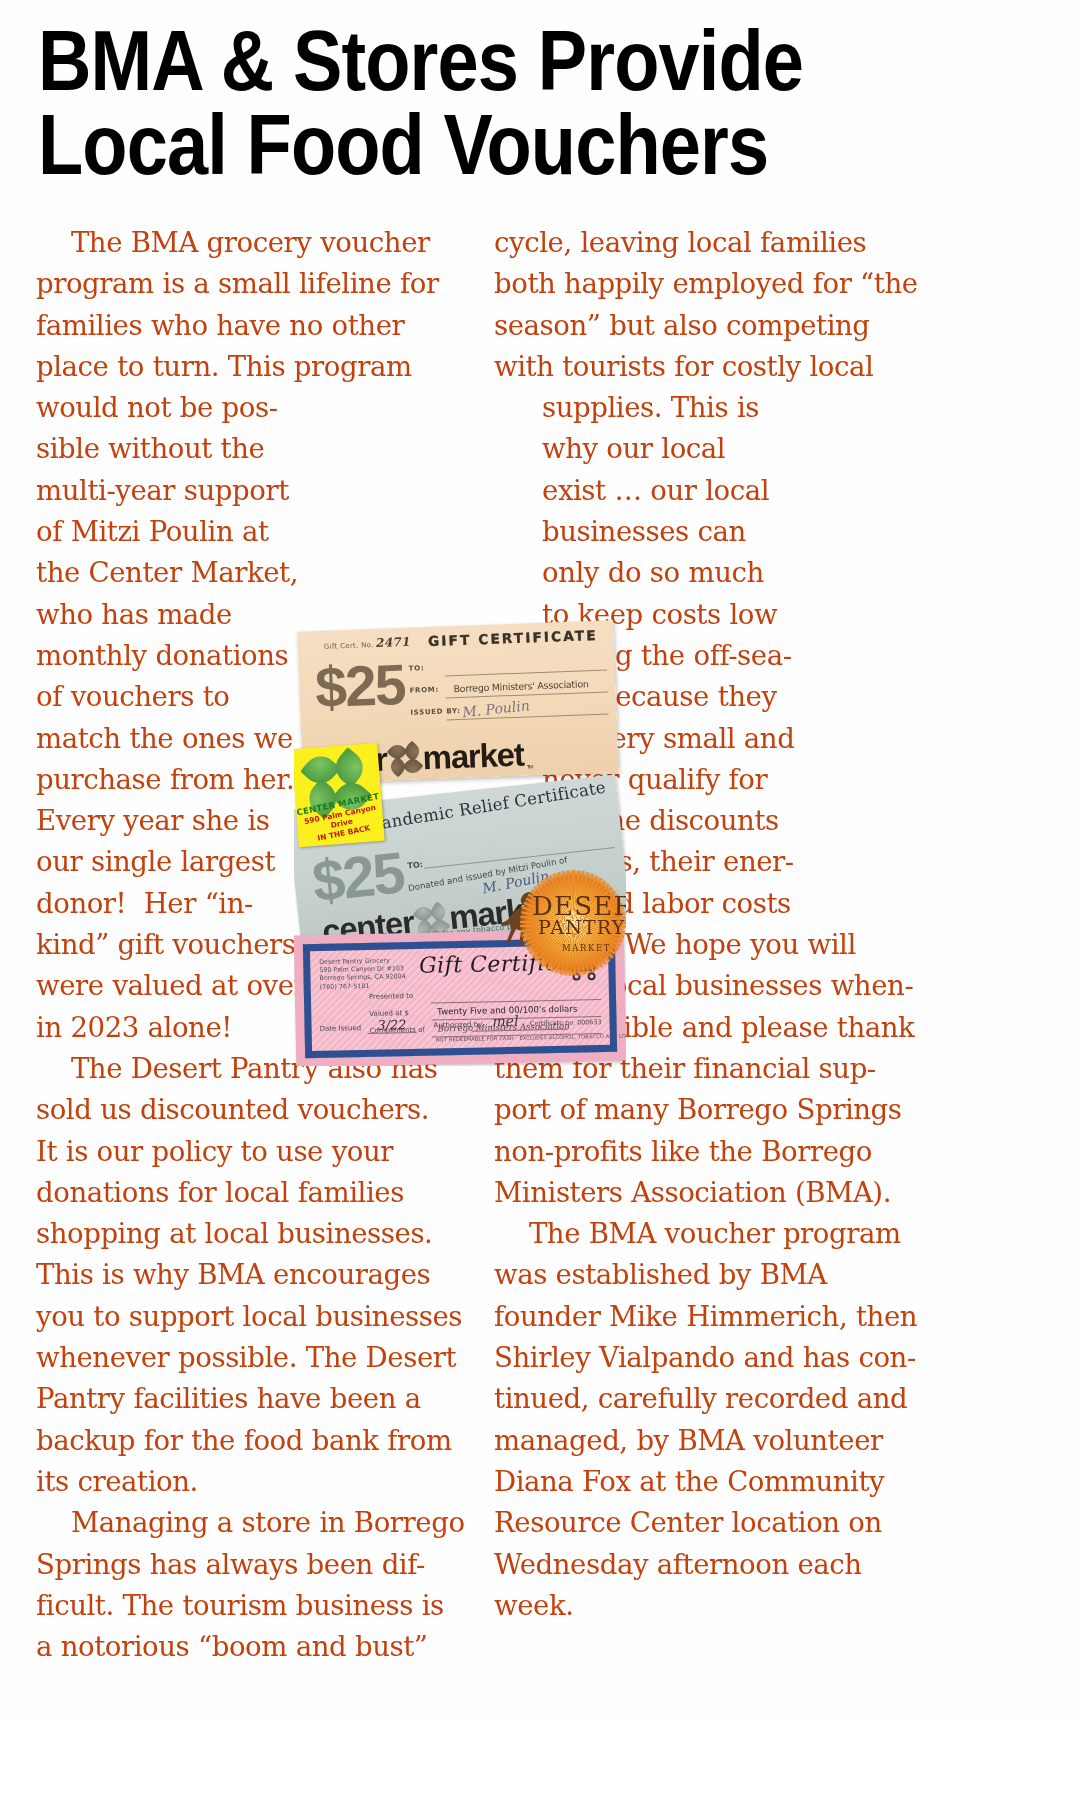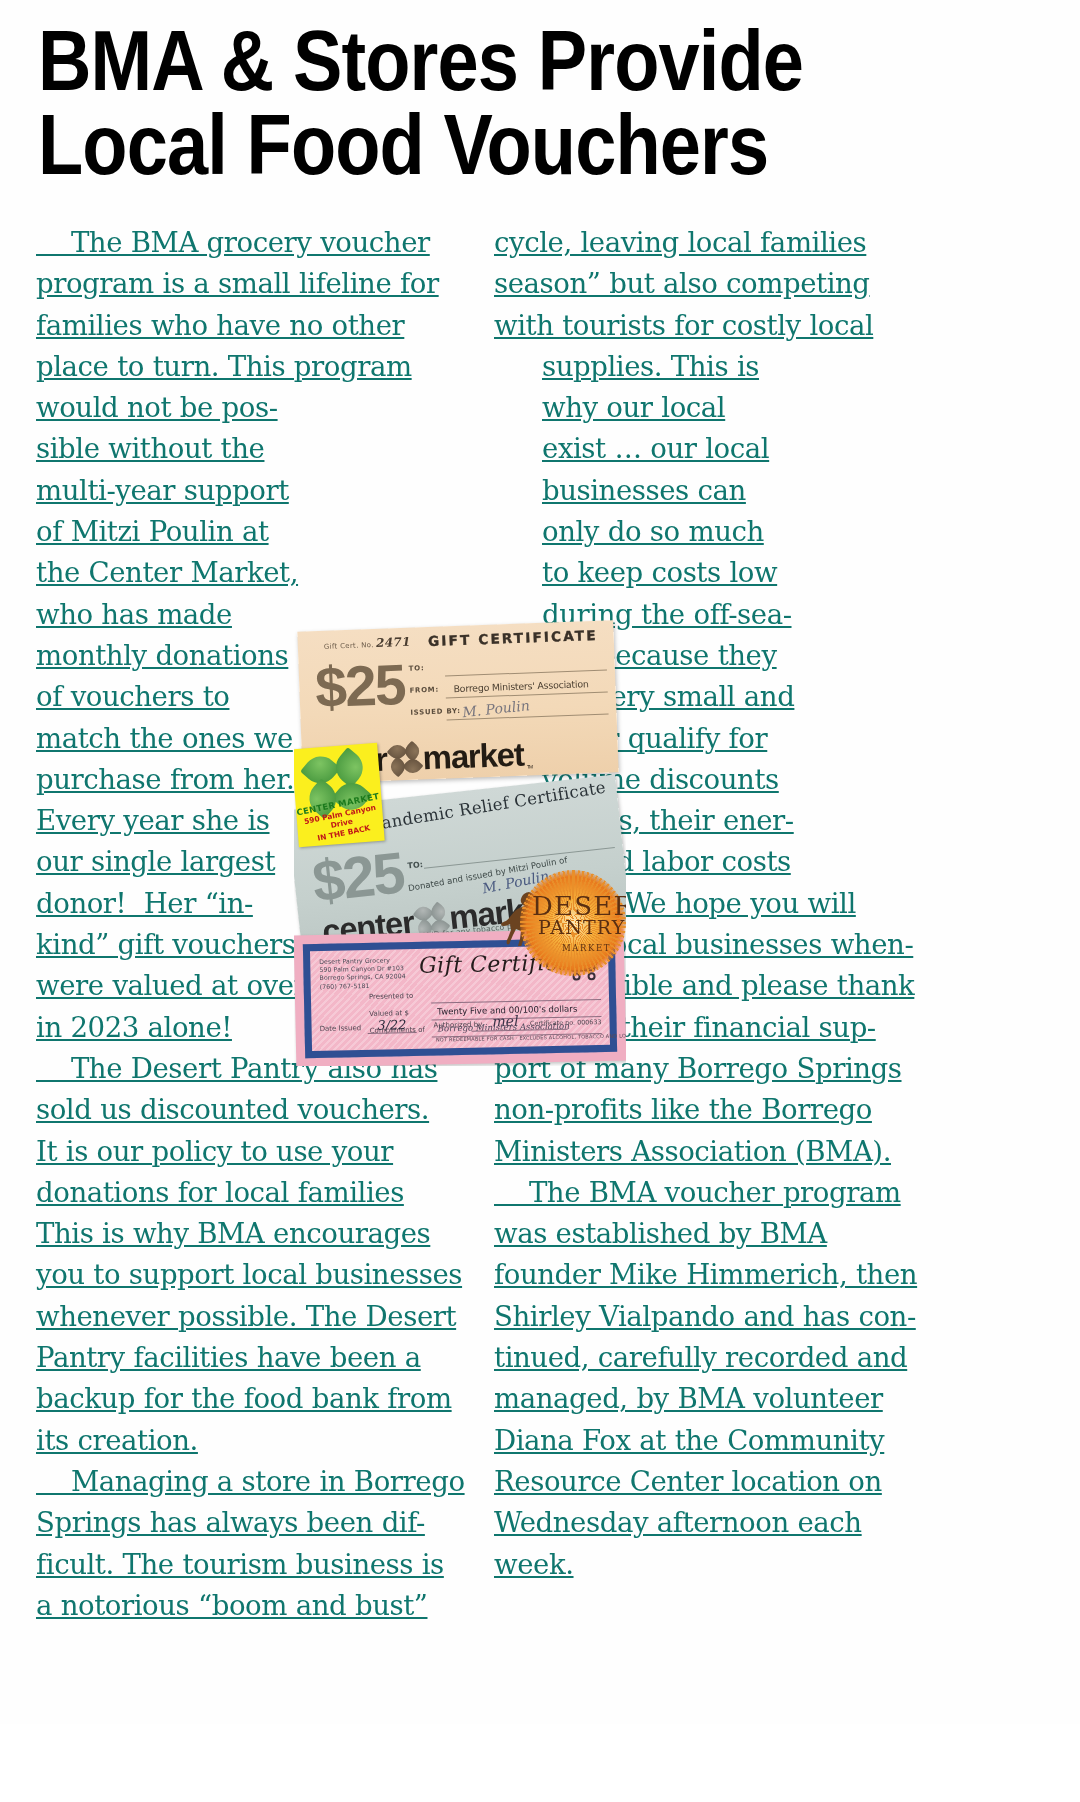--- a/index.html
+++ b/index.html
@@ -49,26 +49,25 @@
     top: 222px;
     width: 1080px;
     height: 1580px;
   }
   .col {
     position: absolute;
     top: 0;
     font-family: "DejaVu Serif", "Liberation Serif", serif;
     font-size: 27.6px;
     line-height: 41.3px;
-    color: #0f766e;
+    color: #c2410c;
     text-align: left;
     font-weight: 400;
     letter-spacing: -0.45px;
     word-spacing: 0.4px;
-    text-decoration: underline;
   }
   .col.left  { left: 36px;  width: 413px; }
   .col.right { left: 494px; width: 410px; }
 
   
   .ln { display: block; white-space: pre; }
 
   
   .narrow { width: 264px; }
   .narrow-r { width: 248px; margin-left: 48px; }
@@ -519,33 +518,35 @@
         <div class="ln narrow">Every year she is</div>
         <div class="ln narrow">our single largest</div>
         <div class="ln narrow">donor!  Her “in-</div>
         <div class="ln narrow">kind” gift vouchers</div>
         <div class="ln">were valued at over $30,000.</div>
         <div class="ln">in 2023 alone!</div>
         <div class="ln">    The Desert Pantry also has</div>
         <div class="ln">sold us discounted vouchers.</div>
         <div class="ln">It is our policy to use your</div>
         <div class="ln">donations for local families</div>
+        <div class="ln">shopping at local businesses.</div>
         <div class="ln">This is why BMA encourages</div>
         <div class="ln">you to support local businesses</div>
         <div class="ln">whenever possible. The Desert</div>
         <div class="ln">Pantry facilities have been a</div>
         <div class="ln">backup for the food bank from</div>
         <div class="ln">its creation.</div>
         <div class="ln">    Managing a store in Borrego</div>
         <div class="ln">Springs has always been dif-</div>
         <div class="ln">ficult. The tourism business is</div>
         <div class="ln">a notorious “boom and bust”</div>
       </div>
     <div class="col right" id="col-right">
         <div class="ln">cycle, leaving local families</div>
+        <div class="ln">both happily employed for “the</div>
         <div class="ln">season” but also competing</div>
         <div class="ln">with tourists for costly local</div>
         <div class="ln narrow-r">supplies. This is</div>
         <div class="ln narrow-r">why our local</div>
         <div class="ln narrow-r">exist … our local</div>
         <div class="ln narrow-r">businesses can</div>
         <div class="ln narrow-r">only do so much</div>
         <div class="ln narrow-r">to keep costs low</div>
         <div class="ln narrow-r">during the off-sea-</div>
         <div class="ln narrow-r">son because they</div>

